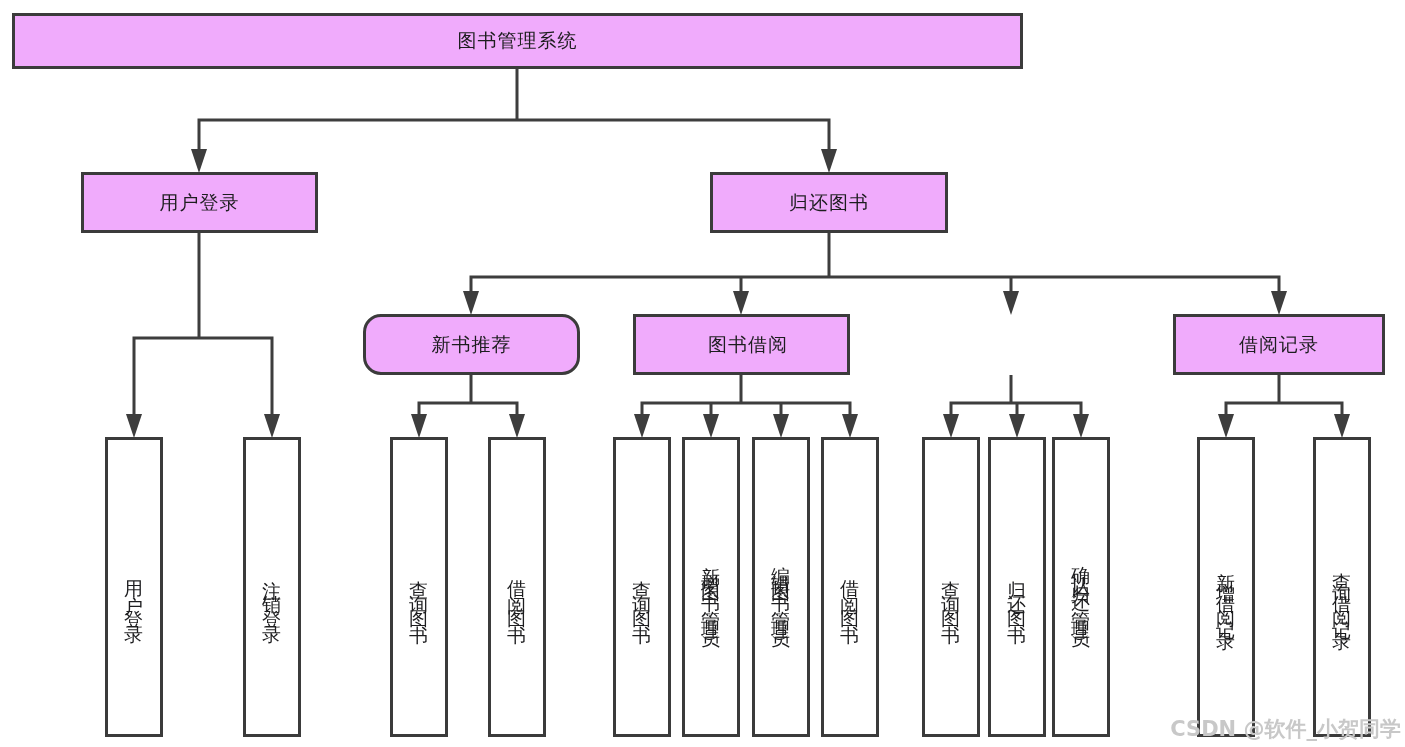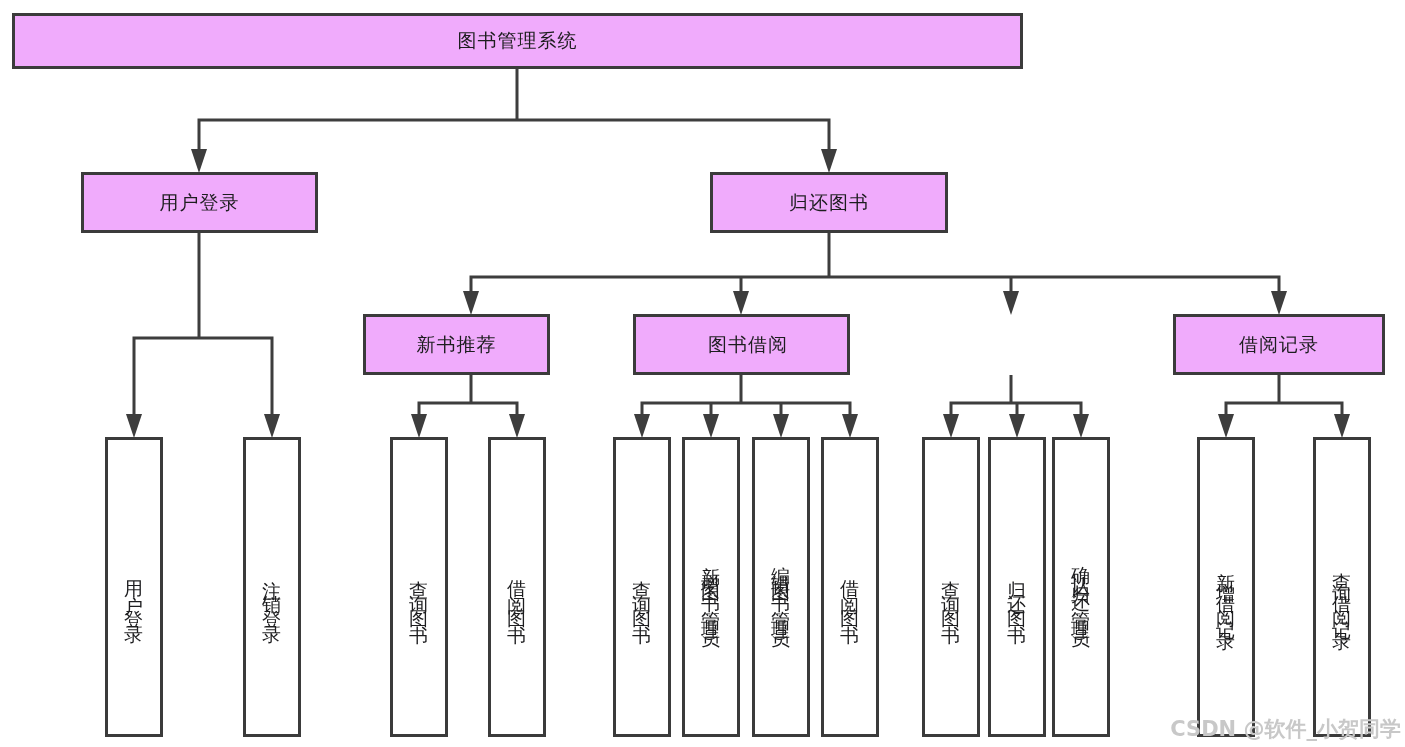--- a/index.html
+++ b/index.html
@@ -127,21 +127,21 @@
     <span>图书管理系统</span>
   </div>
 
   <div class="hbox" style="left:81px; top:172px; width:237px; height:61px;">
     <span>用户登录</span>
   </div>
   <div class="hbox" style="left:710px; top:172px; width:238px; height:61px;">
     <span>归还图书</span>
   </div>
 
-  <div class="hbox" style="left:363px; top:314px; width:187px; height:61px;">
+  <div class="hbox" style="left:363px; top:314px; width:217px; height:61px;border-radius:18px;">
     <span>新书推荐</span>
   </div>
   <div class="hbox" style="left:633px; top:314px; width:217px; height:61px;padding-left:13px;">
     <span>图书借阅</span>
   </div>
   <div class="hbox" style="left:1173px; top:314px; width:212px; height:61px;">
     <span>借阅记录</span>
   </div>
 
   <div class="vbox" style="left:105px; top:437px; width:58px; height:300px;">

